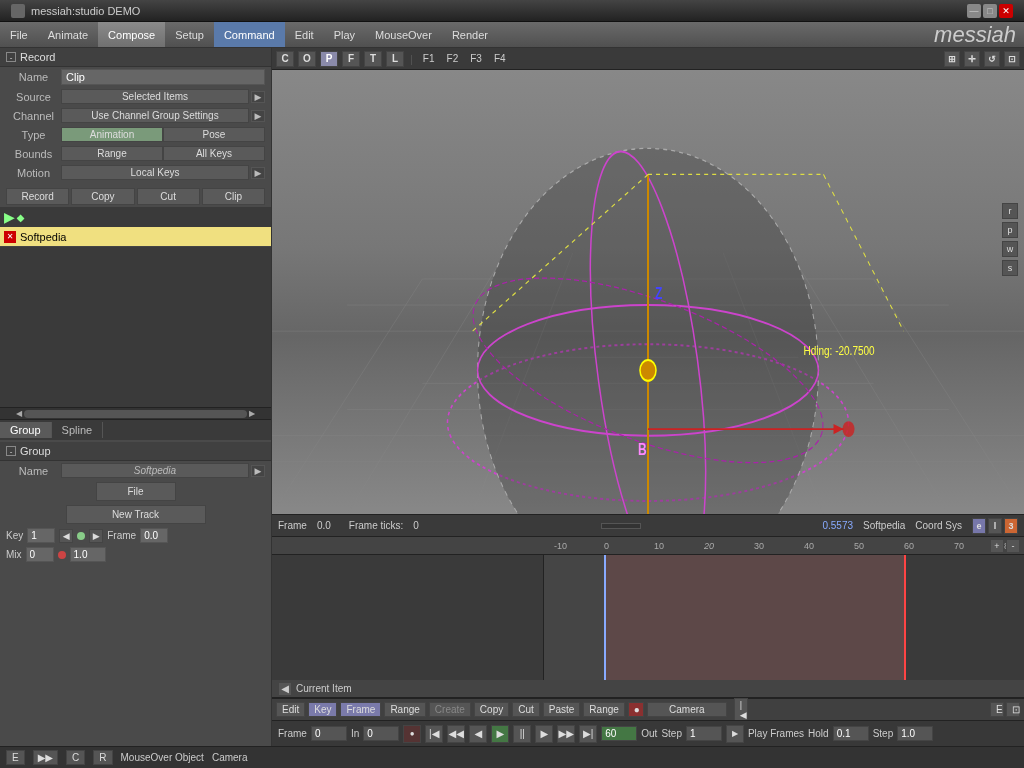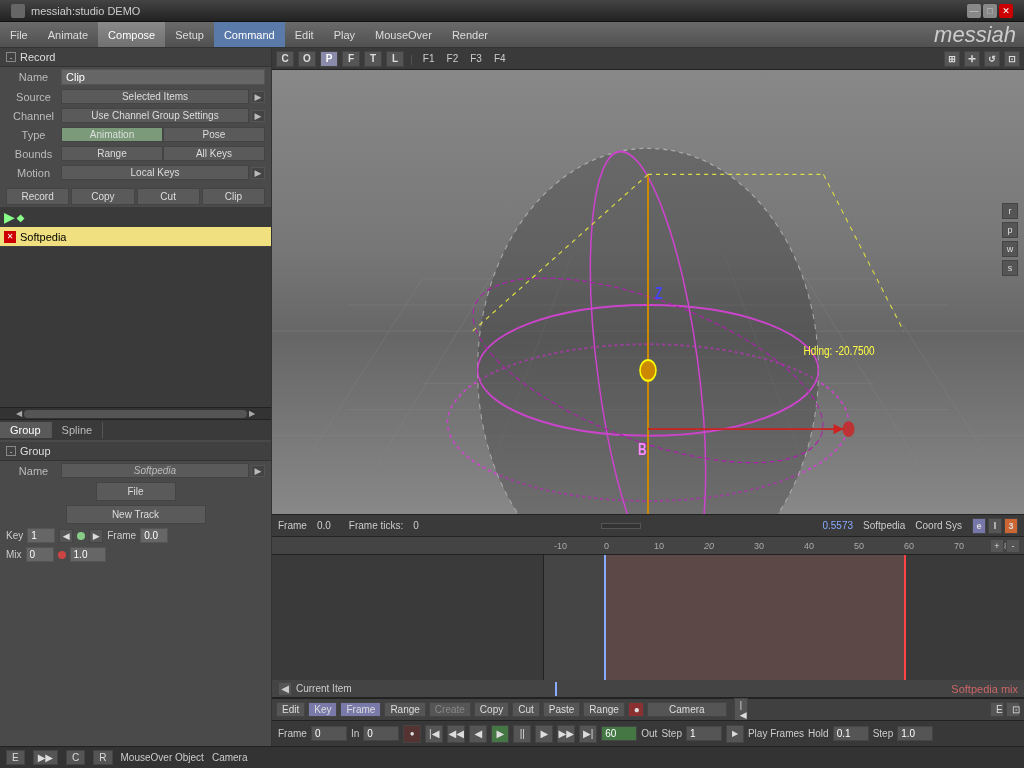--- a/index.html
+++ b/index.html
@@ -830,24 +830,20 @@
           <div class="tl-zero-marker" style="left:60px;"></div>
 
           <div class="playhead-marker" style="left:360px; background:#ff4444;"></div>
         </div>
       </div>
 
       <div class="current-item-bar">
         <div style="width:272px; display:flex; align-items:center; gap:4px;">
           <div style="width:14px; height:14px; background:#555; border:1px solid #444; display:flex; align-items:center; justify-content:center; cursor:pointer;">◀</div>
           <span>Current Item</span>
-        </div>
-        <div style="flex:1; display:flex; align-items:center;">
-          <div style="width:2px; height:14px; background:#88aaff; margin-left:5px;"></div>
-          <span class="softpedia-mix">Softpedia mix</span>
         </div>
       </div>
 
       <div id="tl-controls">
         <div class="tl-ctrl-btn">Edit</div>
         <div class="tl-ctrl-btn active-tl">Key</div>
         <div class="tl-ctrl-btn active-tl">Frame</div>
         <div class="tl-ctrl-btn">Range</div>
         <div class="tl-ctrl-btn" style="color:#888;">Create</div>
         <div class="tl-ctrl-btn">Copy</div>

